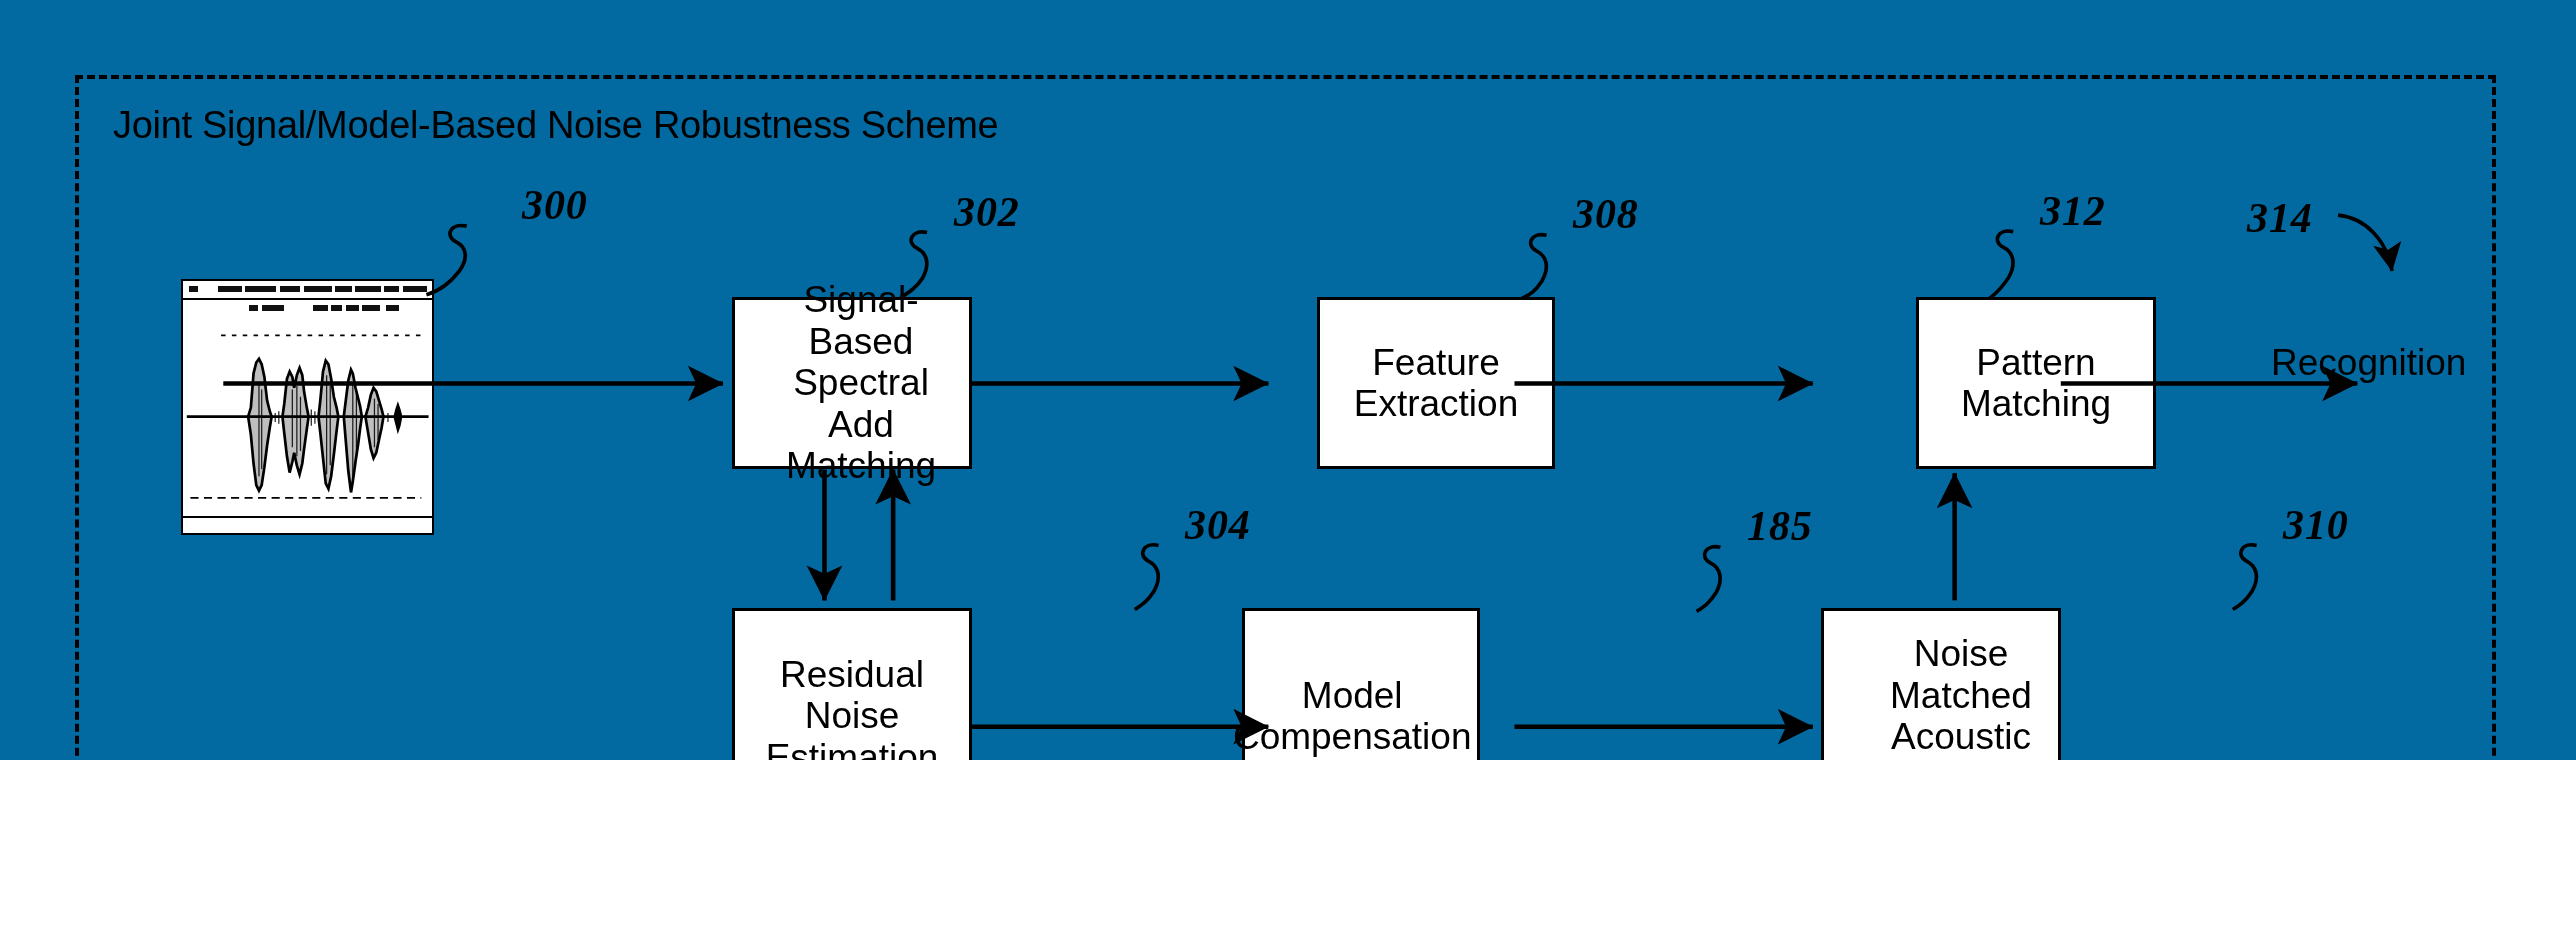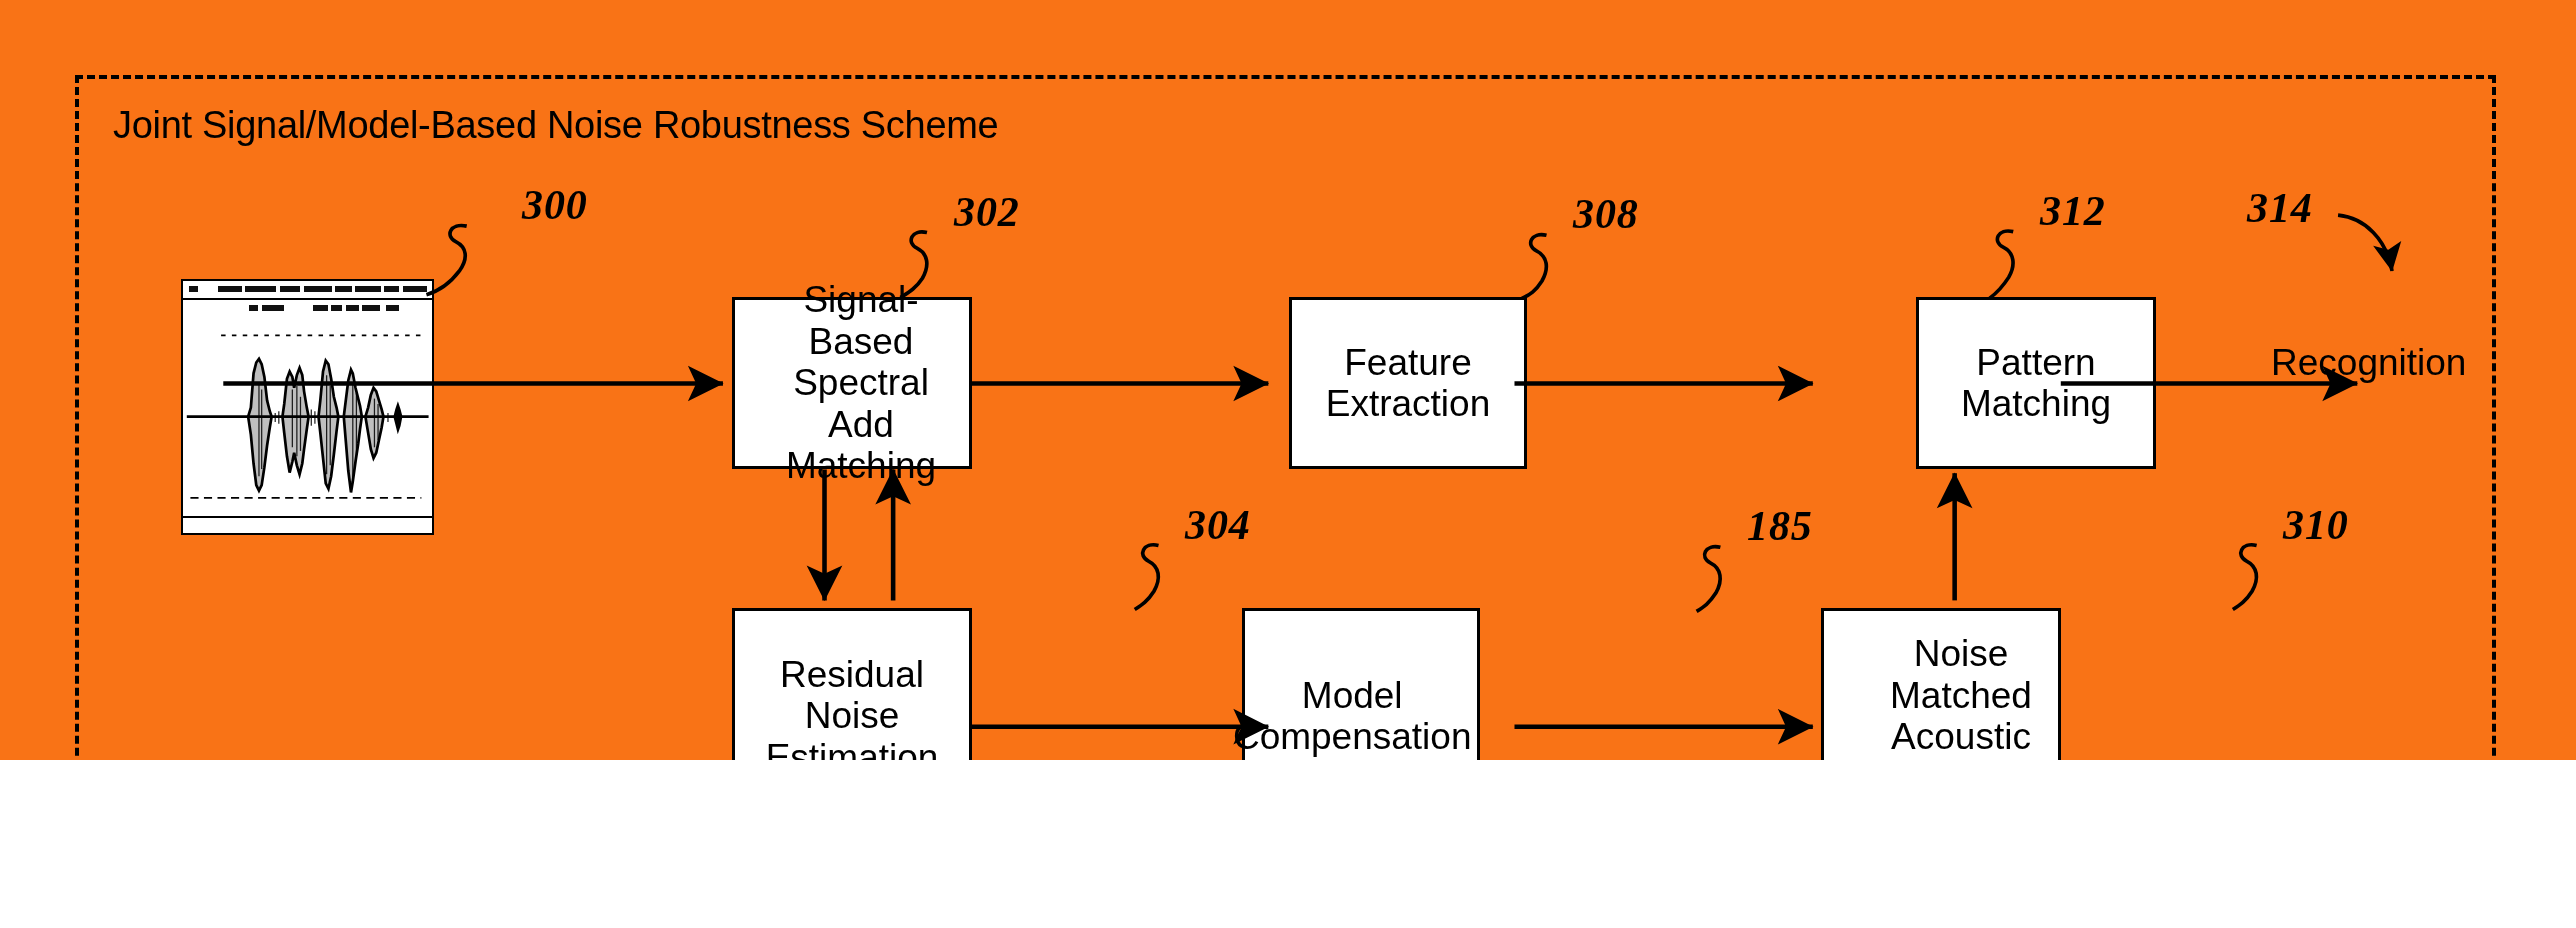--- a/index.html
+++ b/index.html
@@ -8,21 +8,21 @@
     background: #ffffff;
   }
   body {
     font-family: "Liberation Sans", sans-serif;
     color: #000000;
   }
   #canvas {
     position: relative;
     width: 2576px;
     height: 760px;
-    background: #f97316;
+    background: #0369a1;
     overflow: hidden;
   }
   
   #outer-dashed-frame {
     position: absolute;
     left: 75px;
     top: 75px;
     width: 2421px;
     height: 789px;
     border: 4.6px dashed #000;
@@ -49,21 +49,21 @@
     justify-content: center;
     text-align: center;
   }
   .proc-box .box-label {
     font-size: 37px;
     line-height: 1.12;
     white-space: pre-line;
     padding: 0 5.5px;
   }
   #box-302 { left: 732px;  top: 297px; width: 240px; height: 172px; padding-left: 18px; }
-  #box-308 { left: 1289px; top: 297px; width: 238px; height: 172px; justify-content: center; }
+  #box-308 { left: 1317px; top: 297px; width: 238px; height: 172px; justify-content: center; }
   #box-312 { left: 1916px; top: 297px; width: 240px; height: 172px; }
   #box-304 { left: 732px;  top: 608px; width: 240px; height: 216px; }
   #box-306 { left: 1242px; top: 608px; width: 238px; height: 216px; justify-content: flex-end; }
   #box-310 { left: 1821px; top: 608px; width: 240px; height: 216px; padding-left: 40px; }
 
   
   #waveform-window {
     position: absolute;
     left: 181px;
     top: 279px;
@@ -273,21 +273,21 @@
     <path d="M2555,235 C2585,238 2608,262 2614,296" fill="none" stroke="#000" stroke-width="4" marker-end="url(#hollow-arrow)"></path>
     <path d="M1266,596 C1249,592 1243,607 1255,613 C1267,619 1269,632 1261,646 C1254,657 1248,661 1240,666" fill="none" stroke="#000" stroke-width="4"></path>
     <path d="M1880,598 C1863,594 1857,609 1869,615 C1881,621 1883,634 1875,648 C1868,659 1862,663 1854,668" fill="none" stroke="#000" stroke-width="4"></path>
     <path d="M2466,596 C2449,592 2443,607 2455,613 C2467,619 2469,632 2461,646 C2454,657 2448,661 2440,666" fill="none" stroke="#000" stroke-width="4"></path>
   </svg>
 
   <div class="ref-num" style="left:494px;  top:181px;margin-left:28px;">300</div>
   <div class="ref-num" style="left:954px; top:188px;">302</div>
   <div class="ref-num" style="left:1573px; top:190px;">308</div>
   <div class="ref-num" style="left:2040px; top:187px;">312</div>
-  <div class="ref-num" style="left:2247px; top:184px;text-align:center;">314</div>
+  <div class="ref-num" style="left:2247px; top:194px;text-align:center;">314</div>
   <div class="ref-num" style="left:1185px; top:501px;">304</div>
   <div class="ref-num" style="left:1747px; top:502px;">185</div>
   <div class="ref-num" style="left:2283px; top:501px;">310</div>
 
   <div id="recognition-label">Recognition</div>
 
 </div>
 
 
 </body></html>

